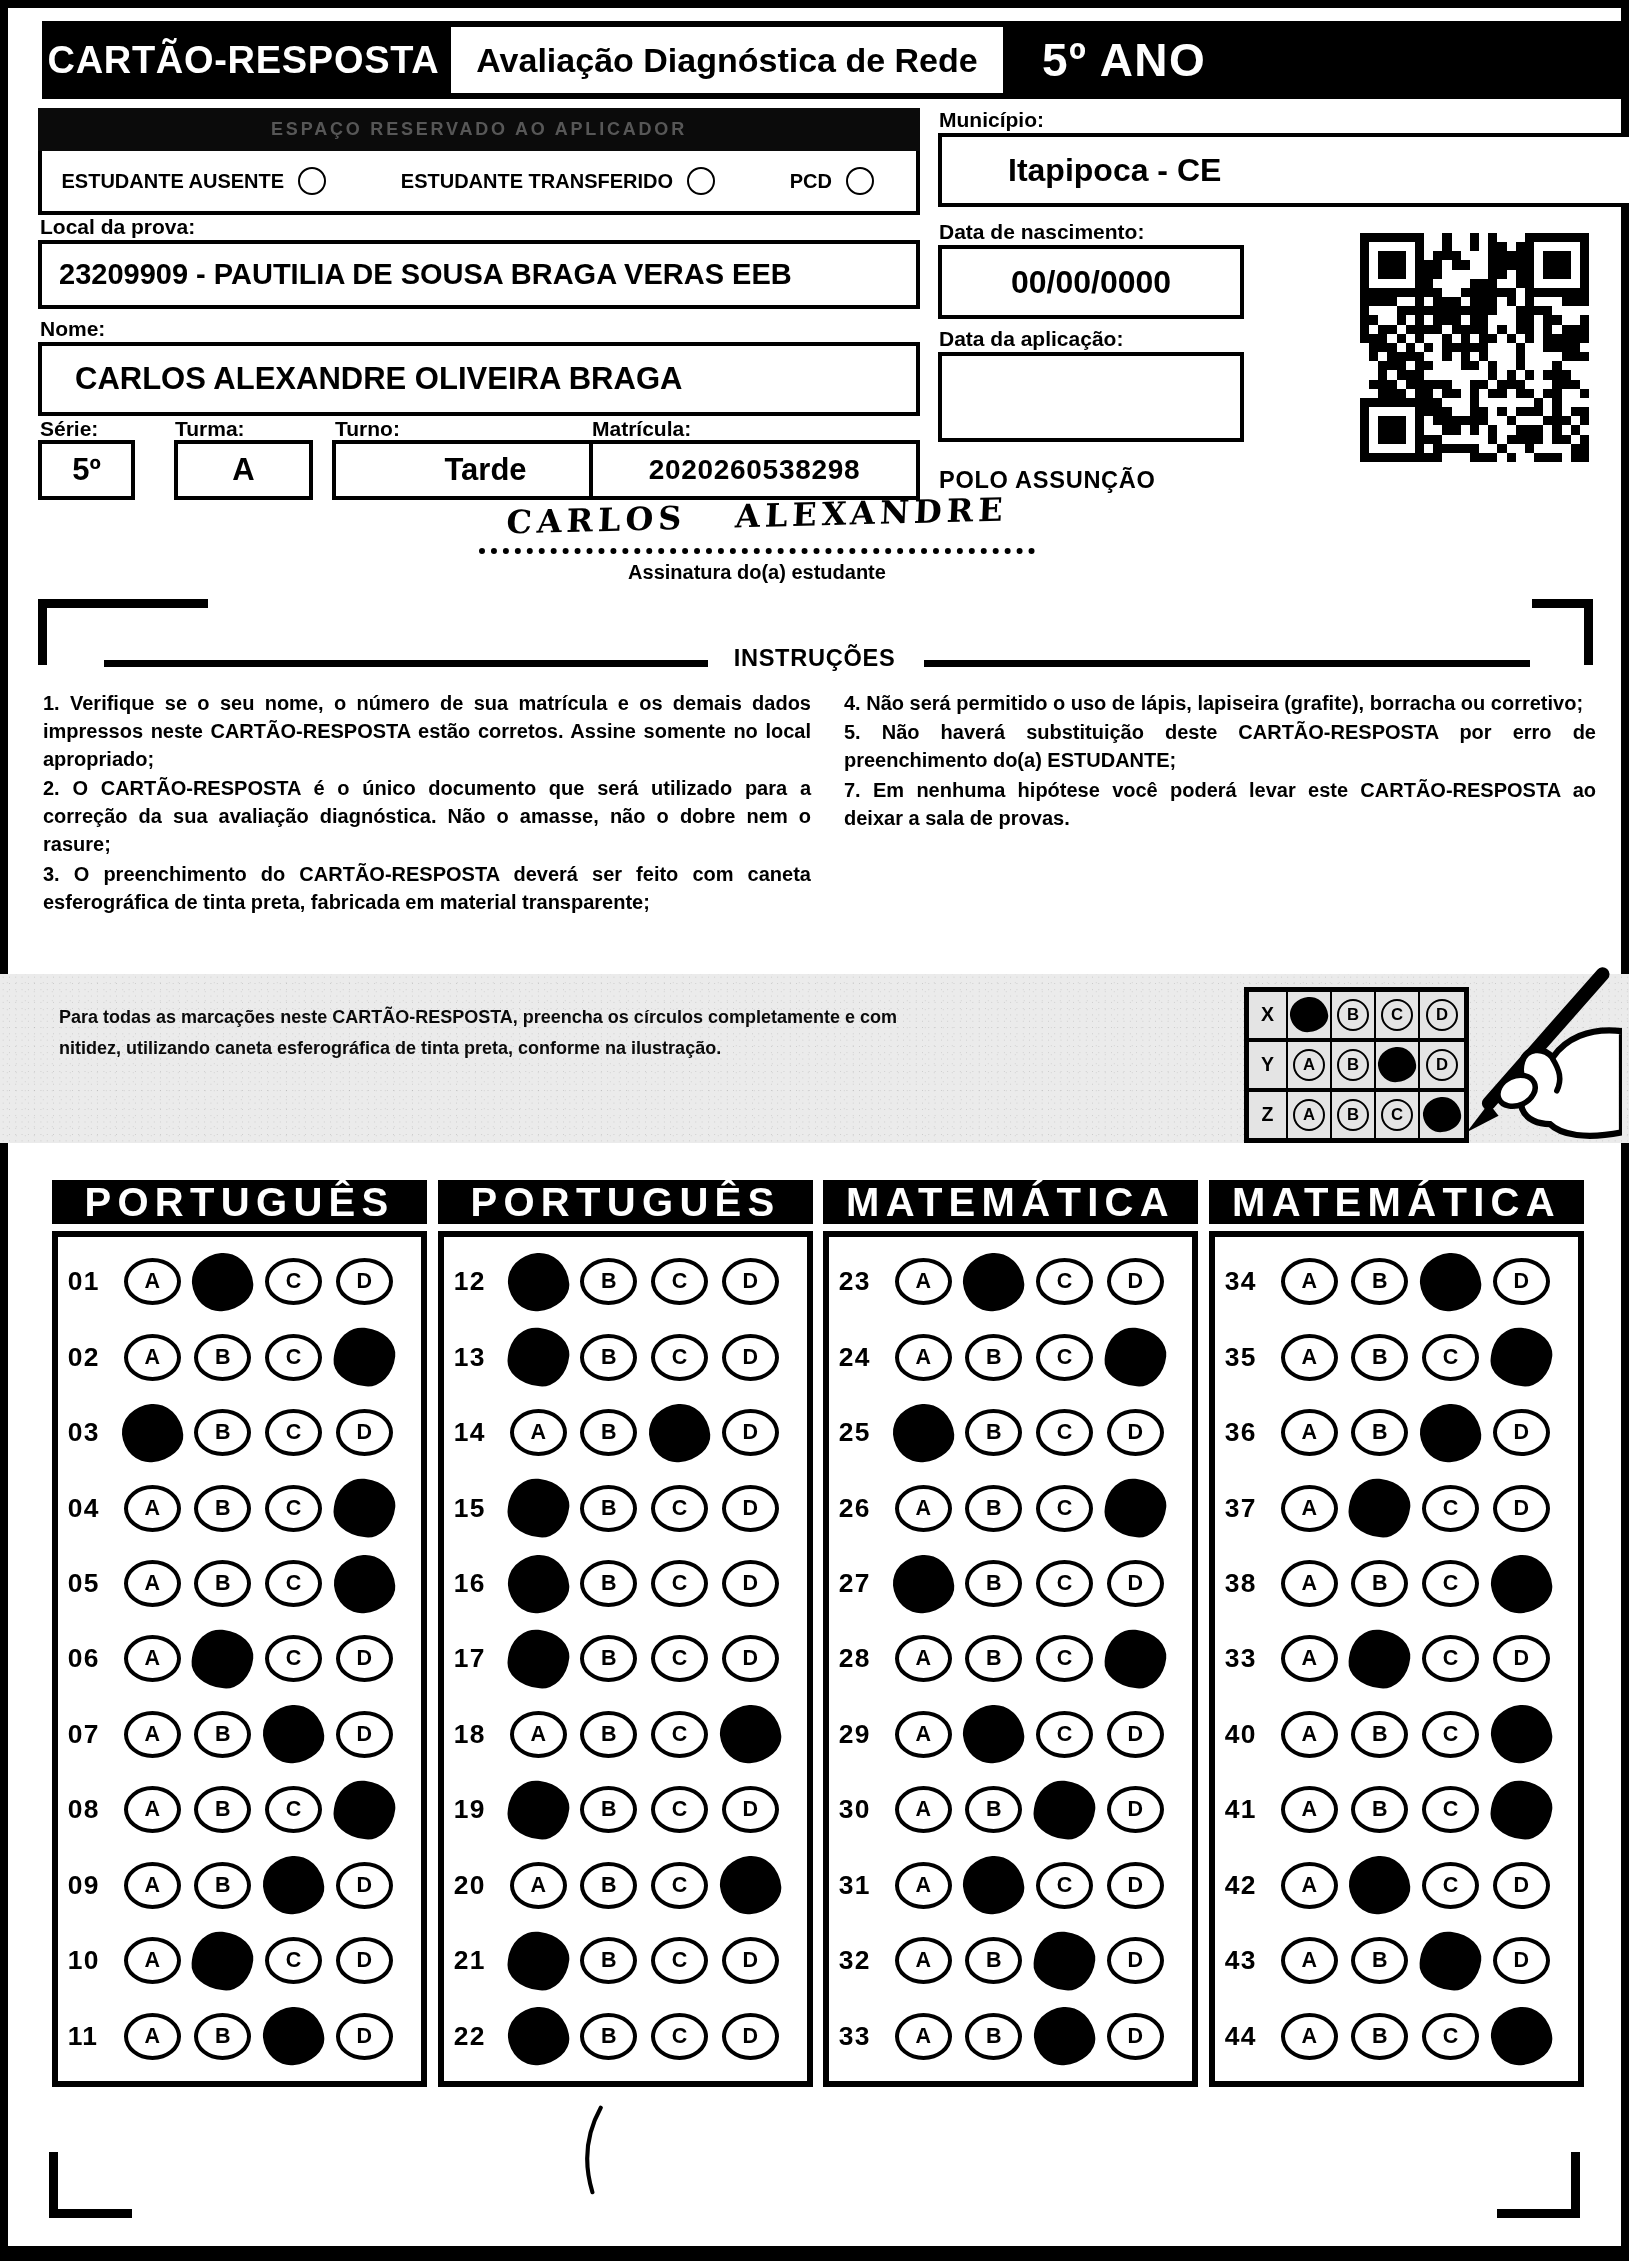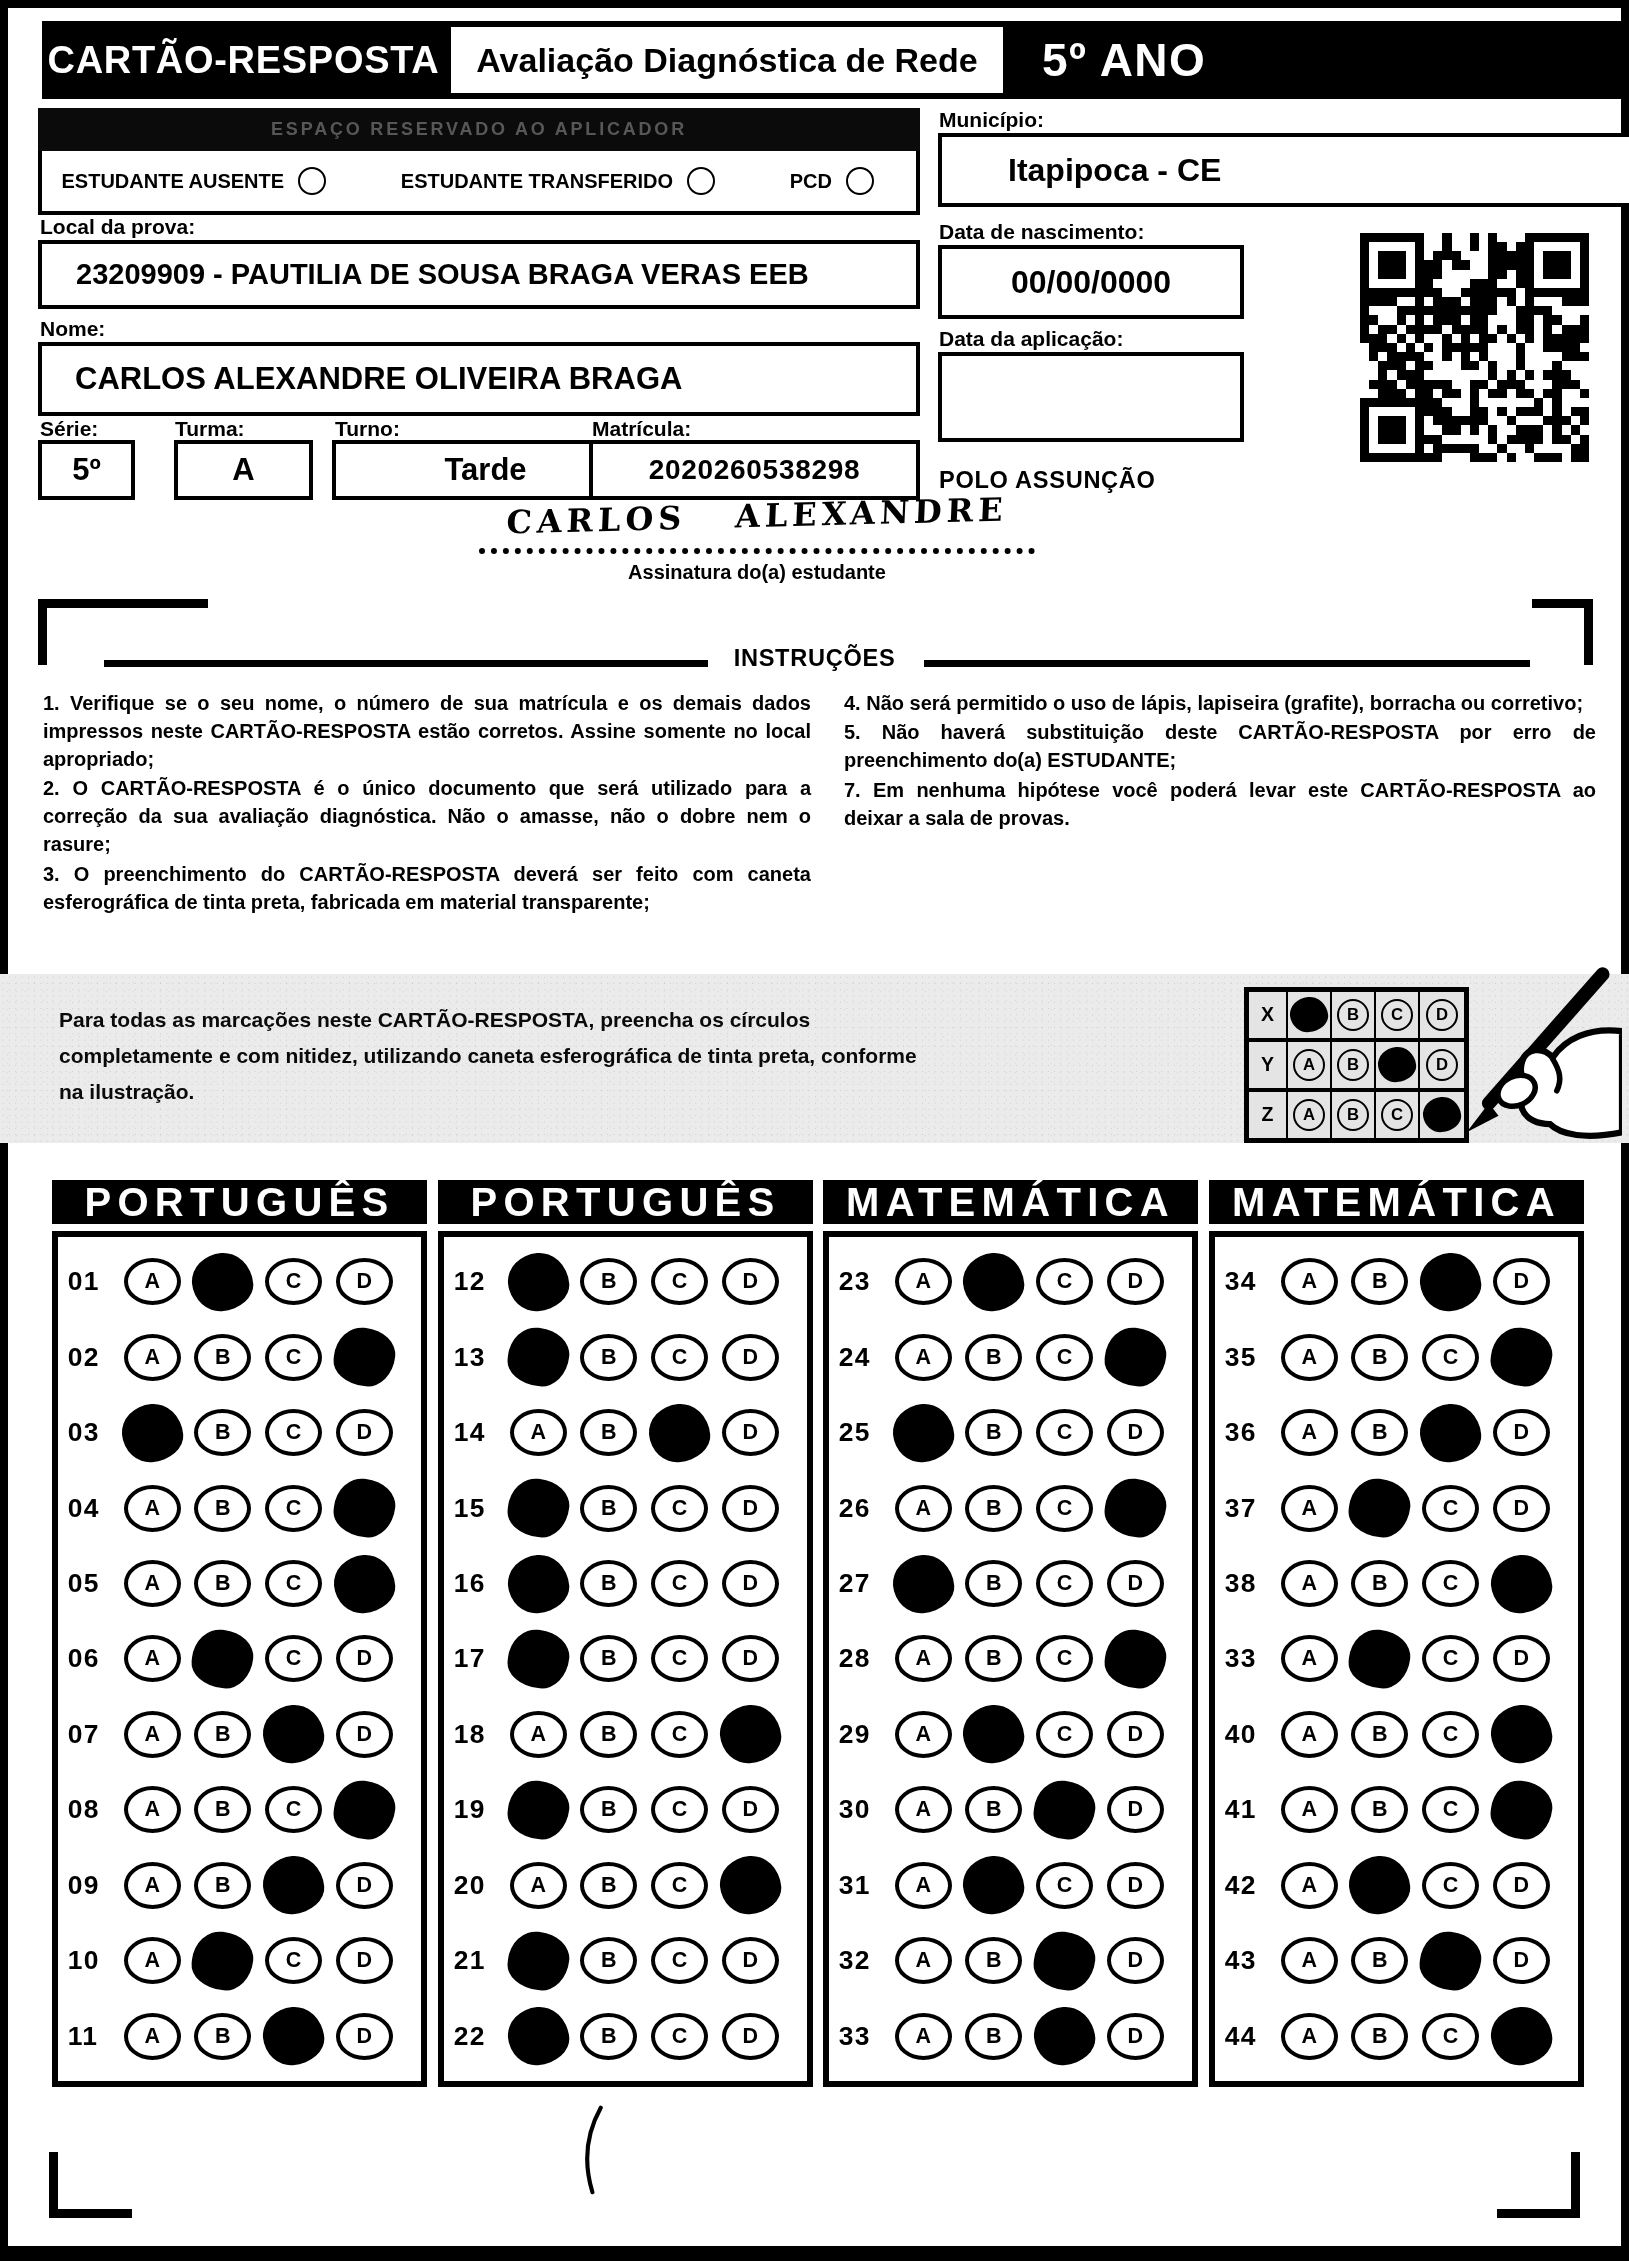--- a/index.html
+++ b/index.html
@@ -27,21 +27,21 @@
   .applicator-bar span { color:#6a6a6a; font-size:18px; font-weight:bold; letter-spacing:2.8px; opacity:.8; }
   .applicator-body { height:64px; background:#fff; border:4.9px solid #000; border-top:none;
               display:flex; align-items:center; justify-content:space-between; padding:0 42px 0 19.5px; }
   .opt-group { display:flex; align-items:center; gap:14px; }
   .opt-label { font-size:20px; font-weight:bold; }
   .opt-circle { width:28px; height:28px; border:2.8px solid #000; border-radius:50%; background:#fff; }
 
   .field-label { font-size:21px; font-weight:bold; }
   .field-box { border:4.9px solid #000; background:#fff; display:flex; align-items:center; }
   .fb-local { left:38px; top:240px; width:882px; height:69px; }
-  .fb-local span { font-size:29px; font-weight:bold; padding-left:34px; }
+  .fb-local span { font-size:29px; font-weight:bold; padding-left:17px; }
   .fb-nome { left:38px; top:342px; width:882px; height:74px; }
   .fb-nome span { font-size:31px; font-weight:bold; padding-left:33px; }
   .fb-serie { left:38px;  top:440px; width:97px; height:60px; justify-content:center; }
   .fb-turma { left:174px; top:440px; width:139px; height:60px; justify-content:center; }
   .fb-turno { left:332px; top:440px; width:307px; height:60px; justify-content:center; }
   .fb-matricula { left:589px; top:440px; width:331px; height:60px; justify-content:center; }
   .fb-serie span,.fb-turma span,.fb-turno span { font-size:31px; font-weight:bold; }
   .fb-matricula span { font-size:28px; font-weight:bold; letter-spacing:0.7px; }
   .fb-municipio { left:938px; top:133px; width:754px; height:74px; }
   .fb-municipio span { font-size:32px; font-weight:bold; padding-left:66px; }
@@ -78,21 +78,21 @@
   .rule-right { left:924px; width:606px; }
   .instr-col { top:689px; font-size:20px; font-weight:bold; line-height:1.4; text-align:justify; }
   .instr-col-left  { left:43px;  width:768px; }
   .instr-col-right { left:844px; width:752px; }
   .instr-item { margin-bottom:1.4px; }
 
   
   .example-band { left:0; top:974px; width:1629px; height:169px; background:#ebebeb;
       background-image: radial-gradient(#00000026 0.8px, transparent 0.8px), radial-gradient(#0000001a 0.7px, transparent 0.7px);
       background-size: 6.3px 6.3px, 9px 9px; background-position: 0 0, 2.8px 4.2px; }
-  .example-text { left:59px; top:28px; width:861px; font-size:21px; font-weight:bold; line-height:1.72; color:#0a0a0a; position:absolute; }
+  .example-text { left:59px; top:28px; width:861px; font-size:18px; font-weight:bold; line-height:1.72; color:#0a0a0a; position:absolute; }
   .legend { left:1009px; top:43px; position:absolute; font-size:17.4px; font-weight:bold; line-height:1.62; color:#0a0a0a; }
   .ex-grid { left:1244px; top:12.5px; position:absolute; border:5.6px solid #000; background:#e4e4e4; }
   .ex-row { display:flex; border-bottom:4.9px solid #000; }
   .ex-row:last-child { border-bottom:none; }
   .ex-cell { width:44px; height:46px; display:flex; align-items:center; justify-content:center; border-right:2.8px solid #000; }
   .ex-cell:last-child { border-right:none; }
   .ex-label { font-size:19.5px; font-weight:bold; width:39px; }
   .ex-bubble { width:32px; height:32px; border:2.8px solid #000; border-radius:50%; display:flex; align-items:center; justify-content:center;
                font-size:16.7px; font-weight:bold; background:#e4e4e4; }
   .ex-blob { width:38px; height:35px; background:#000; border-radius:52% 48% 55% 45% / 48% 57% 43% 52%; transform:rotate(-6deg); }

